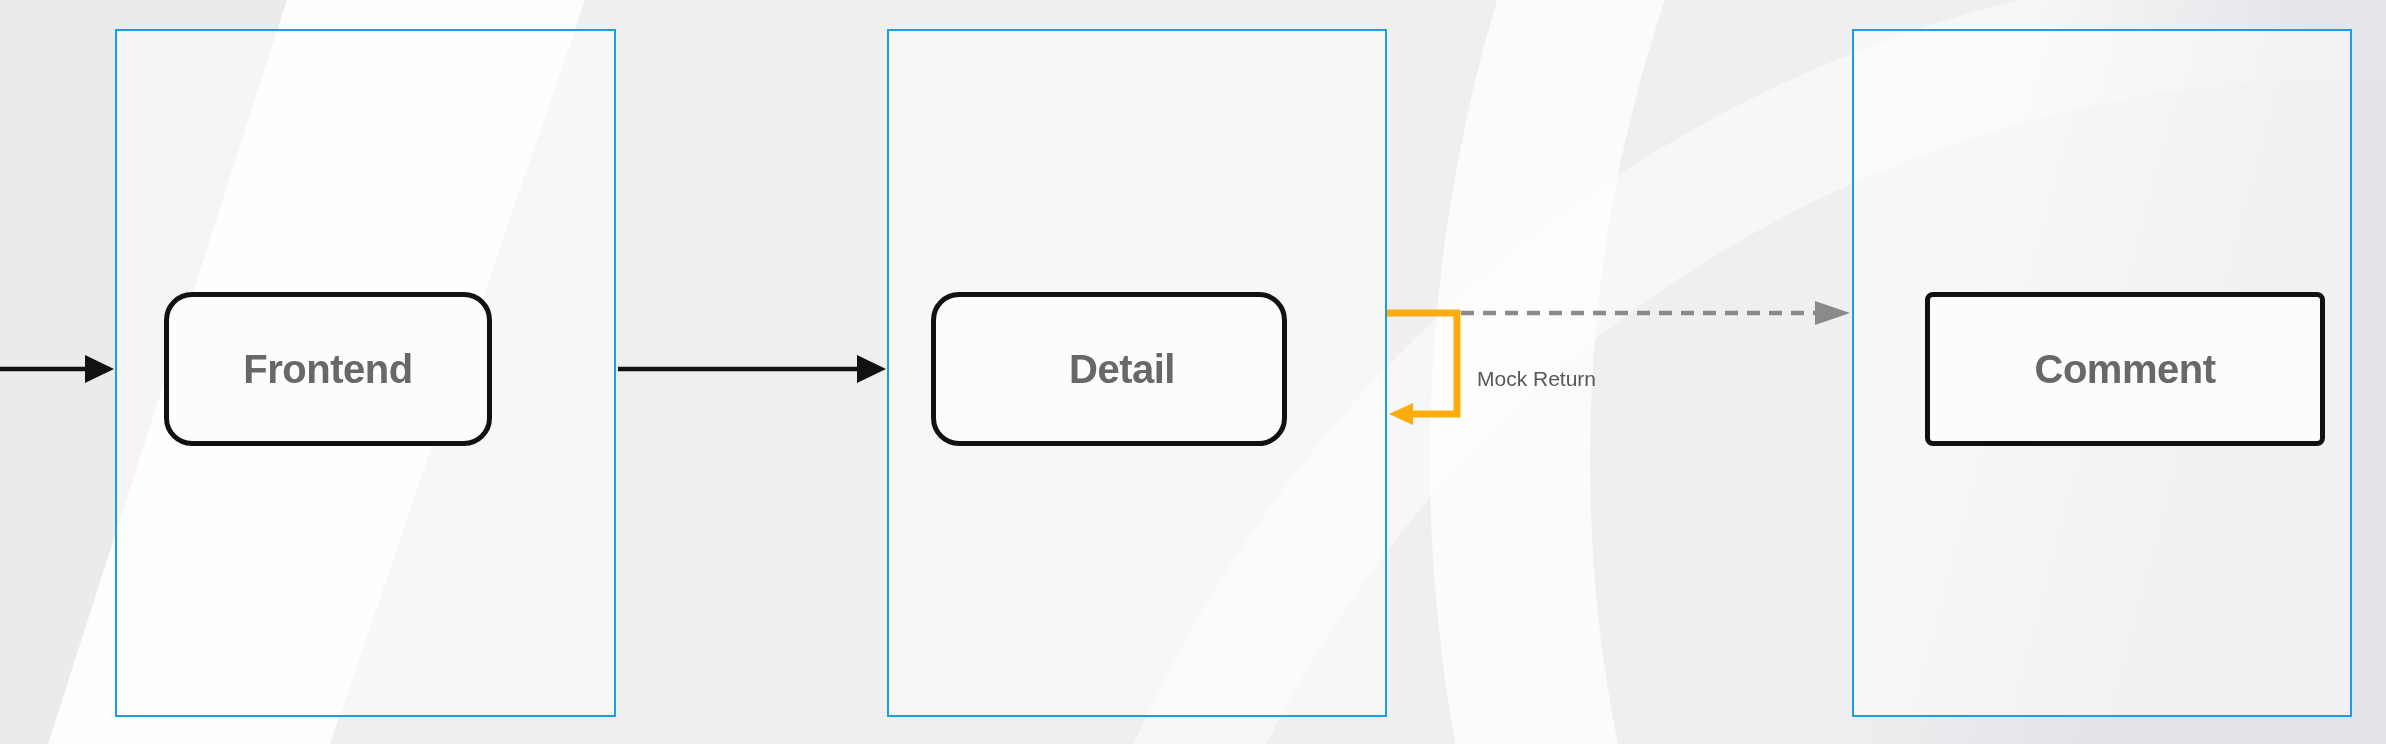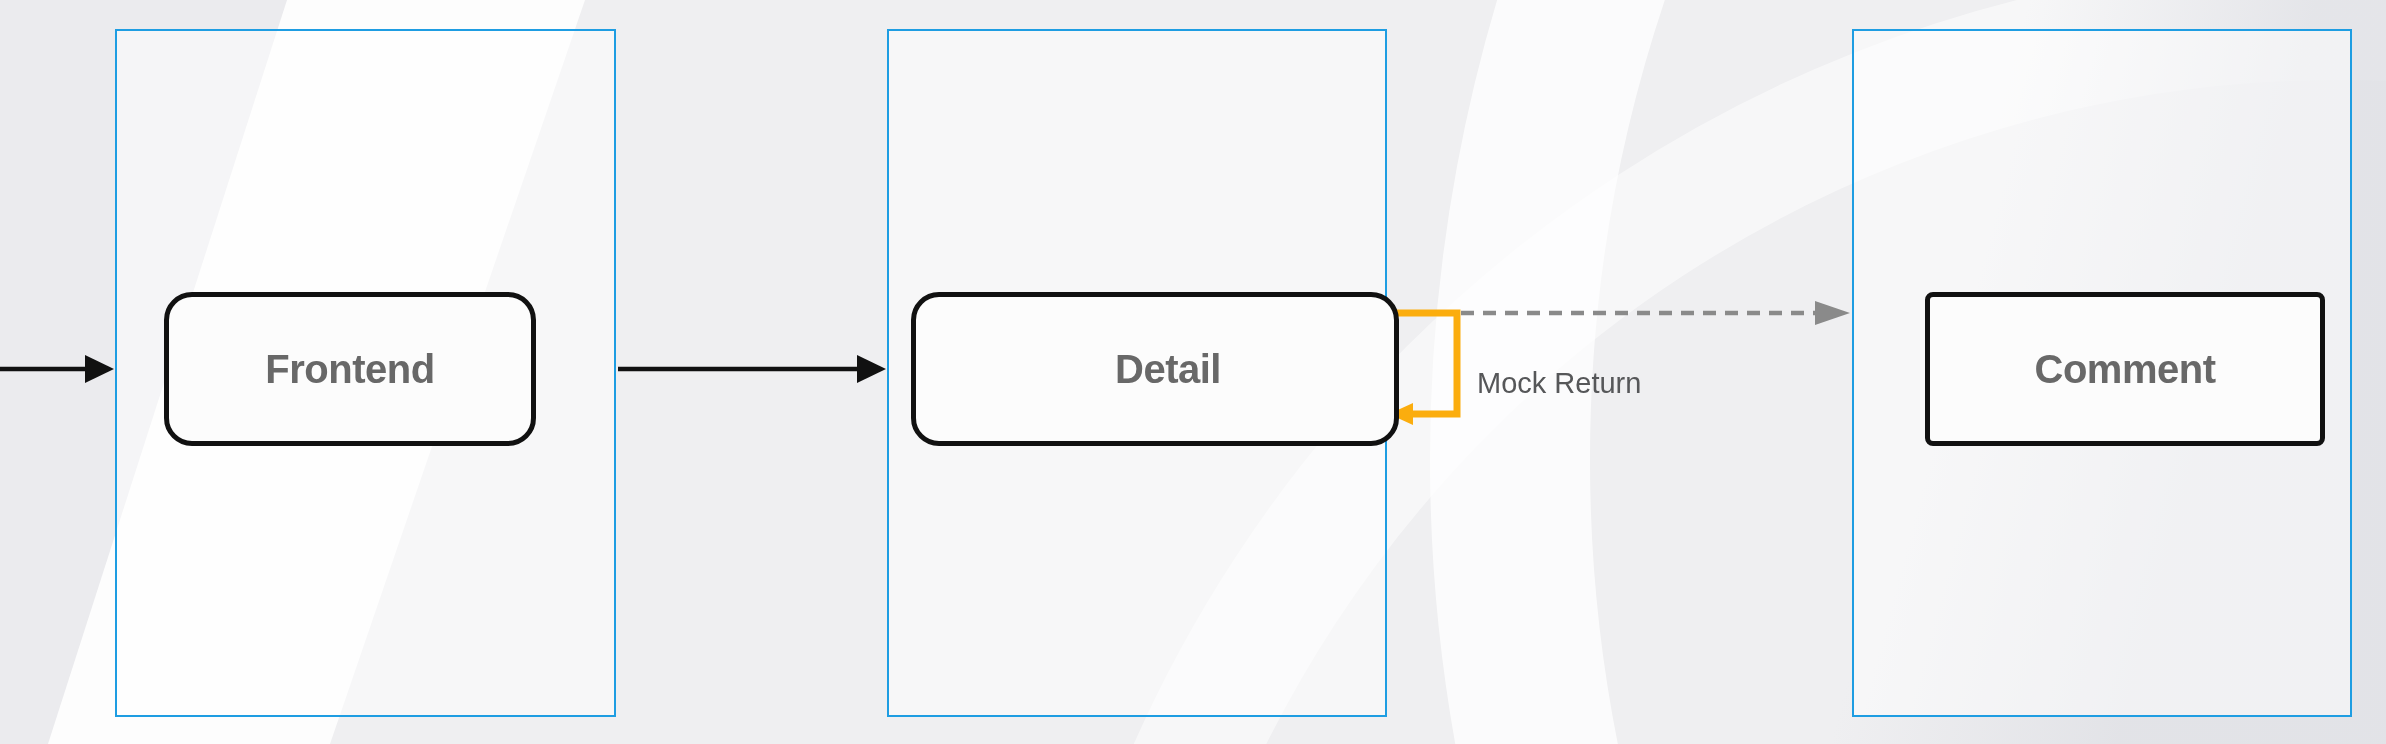--- a/index.html
+++ b/index.html
@@ -61,43 +61,43 @@
     height: 154px;
     border: 5px solid var(--node-border, #111);
     border-radius: 28px;
     background: var(--node-fill, #fcfcfc);
     box-sizing: border-box;
     display: flex;
     align-items: center;
     justify-content: center;
     z-index: 3;
   }
-  .node-frontend { left: 164px; width: 372px; }
-  .node-detail   { left: 911px; width: 488px; padding-left: 26px; }
+  .node-frontend { left: 164px; width: 328px; }
+  .node-detail   { left: 931px; width: 356px; padding-left: 26px; }
   .node-comment  { left: 1925px; width: 400px; border-radius: 8px; }
   .node-label {
     font-size: 40px;
     font-weight: 700;
     letter-spacing: -0.5px;
     color: var(--node-text, #686868);
   }
 
   
   .edges-svg {
     position: absolute; left: 0; top: 0;
     width: 2386px; height: 744px;
     z-index: 2;
     pointer-events: none;
   }
 
   
   .edge-label {
     position: absolute;
     left: 1477px; top: 367px;
-    font-size: 29px;
+    font-size: 21px;
     font-weight: 400;
     color: var(--edge-label-text, #565759);
     z-index: 3;
     white-space: nowrap;
   }
 </style>
 </head>
 <body>
 
 <div class="canvas">

